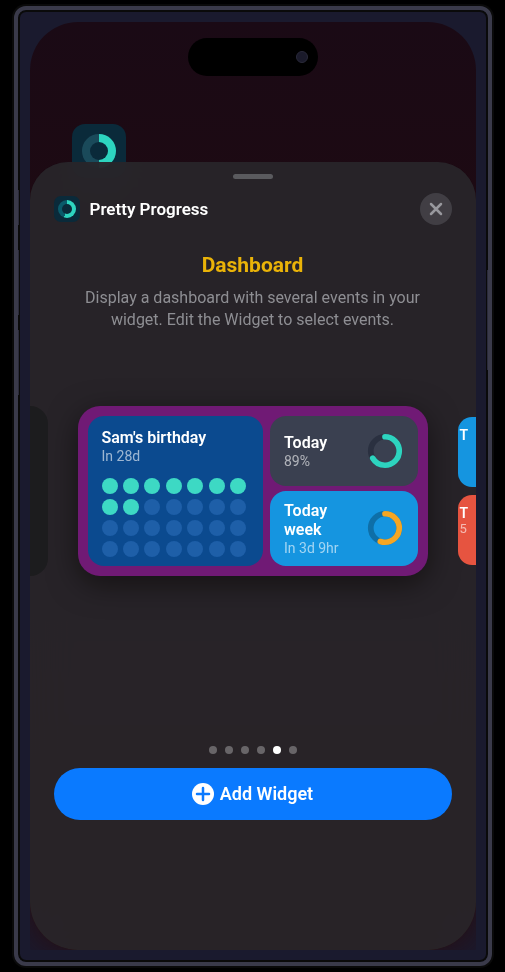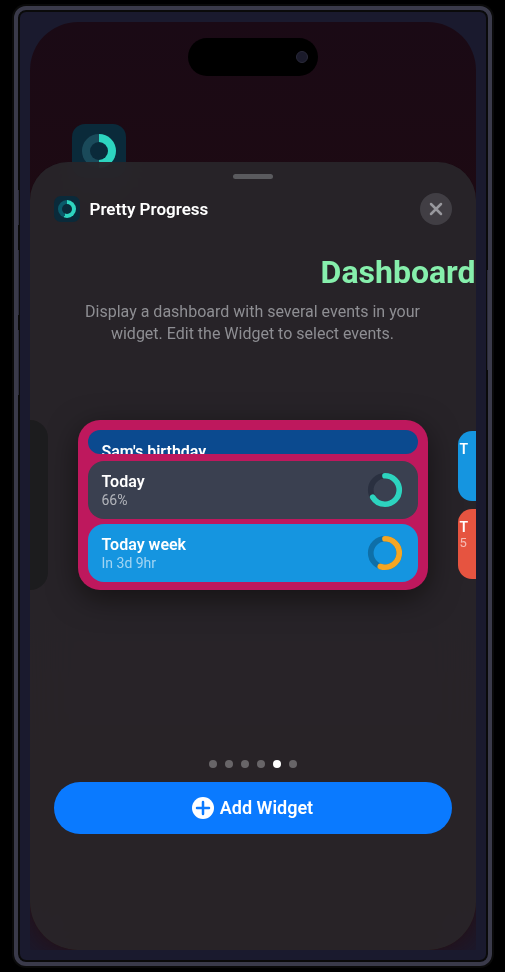--- a/index.html
+++ b/index.html
@@ -171,24 +171,24 @@
       justify-content: center;
       cursor: pointer;
     }
 
     .close-btn svg {
       width: 14px;
       height: 14px;
     }
 
     .page-title {
-      color: #86efac;
-      font-size: 32px;
+      color: #eab308;
+      font-size: 21px;
       font-weight: 700;
-      text-align: right;
+      text-align: center;
       margin-bottom: 10px;
     }
 
     .page-subtitle {
       color: #8e8e93;
       font-size: 16px;
       text-align: center;
       line-height: 1.4;
       padding: 0 30px;
       margin-bottom: 64px;
@@ -197,28 +197,27 @@
     .widget-carousel {
       position: relative;
       height: 190px;
       display: flex;
       align-items: center;
     }
 
     .widget-dashboard {
       width: 350px;
       height: 170px;
-      background: #be185d;
+      background: #701a75;
       border-radius: 22px;
       margin: 0 auto;
       padding: 10px;
       display: flex;
       gap: 7px;
       box-shadow: 0 8px 30px rgba(0,0,0,0.5);
-      flex-direction: column;
     }
 
     .widget-left {
       flex: 1;
       background: #0b4a8f;
       border-radius: 16px;
       padding: 12px 14px;
       position: relative;
       overflow: hidden;
     }
@@ -466,21 +465,21 @@
                 <div class="dot empty"></div>
                 <div class="dot empty"></div>
                 <div class="dot empty"></div>
                 <div class="dot empty"></div>
               </div>
           </div>
           <div class="widget-right">
             <div class="widget-small gray">
               <div class="widget-small-text">
                 <div class="widget-card-title">Today</div>
-                <div class="widget-card-sub">66%</div>
+                <div class="widget-card-sub">89%</div>
               </div>
               <div class="ring">
                 <svg viewBox="0 0 40 40">
                   <circle cx="20" cy="20" r="15" fill="none" stroke="#2a3040" stroke-width="6"></circle>
                   <circle id="ring2" cx="20" cy="20" r="15" fill="none" stroke="#2dd4bf" stroke-width="6" stroke-linecap="round" stroke-dasharray="94.24777960769379" stroke-dashoffset="32.044245066615886"></circle>
                 </svg>
               </div>
             </div>
             <div class="widget-small blue">
               <div class="widget-small-text">

